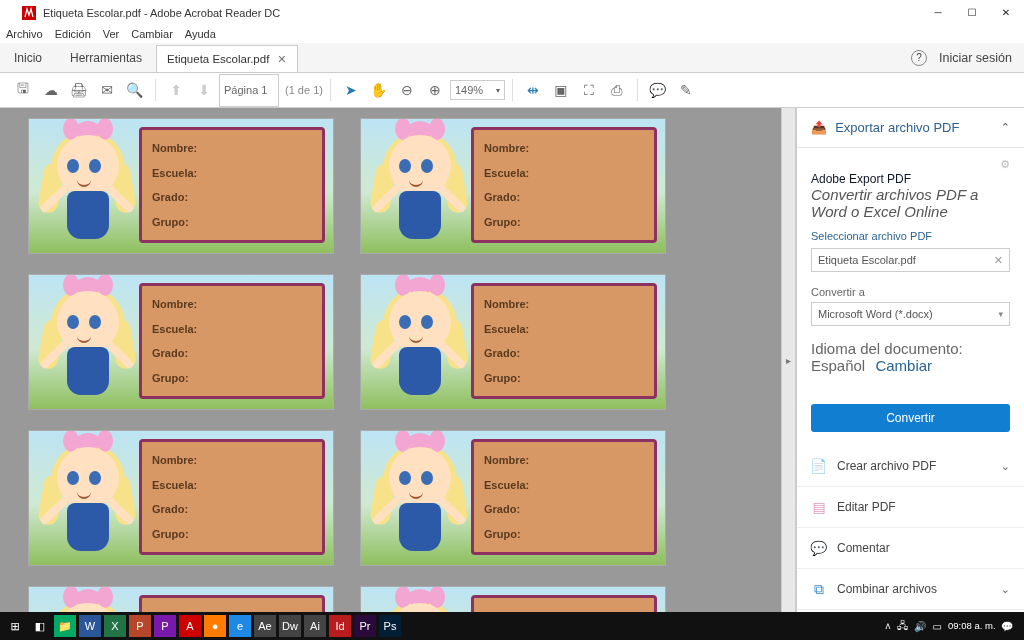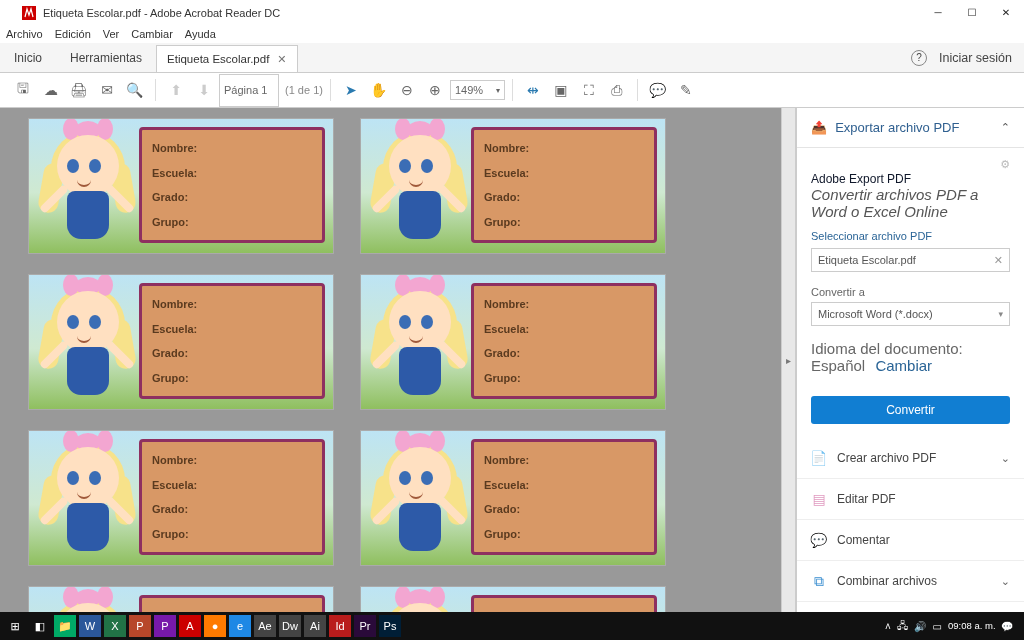--- a/index.html
+++ b/index.html
@@ -62,21 +62,21 @@
 .panel-body .strong{font-weight:normal;font-size:12px;color:#0f172a;margin-top:14px;}
 .cloud-ic{position:absolute;right:14px;color:#bbb;}
 .sel-label{font-size:11px;color:#2a6496;margin-top:10px;}
 .file-box{margin-top:6px;border:1px solid #ccc;height:24px;display:flex;align-items:center;padding:0 6px;font-size:11px;color:#555;}
 .file-box .clr{margin-left:auto;color:#999;cursor:pointer;}
 .conv-label{font-size:11px;color:#666;margin-top:14px;}
 .drop{margin-top:4px;border:1px solid #ccc;height:24px;display:flex;align-items:center;padding:0 6px;font-size:11px;color:#555;}
 .drop::after{content:"▾";margin-left:auto;font-size:9px;color:#888;}
 .idioma{font-size:15px;color:#666;margin-top:14px;}
 .idioma a{color:#2a6496;margin-left:6px;text-decoration:none;}
-.convert-btn{margin-top:22px;height:28px;background:#117ed2;color:#fff;border-radius:3px;display:flex;align-items:center;justify-content:center;font-size:12px;cursor:pointer;}
+.convert-btn{margin-top:30px;height:28px;background:#117ed2;color:#fff;border-radius:3px;display:flex;align-items:center;justify-content:center;font-size:12px;cursor:pointer;}
 .tool-item{padding:12px 14px;border-bottom:1px solid #eee;display:flex;align-items:center;gap:10px;font-size:12px;color:#444;cursor:pointer;}
 .tool-item .chev{margin-left:auto;font-size:11px;color:#666;}
 .tool-ic{width:16px;height:16px;display:flex;align-items:center;justify-content:center;font-size:14px;}
 .cloud-box{padding:12px;font-size:10px;text-align:center;color:#555;}
 .cloud-box .bold{font-weight:bold;}
 .cloud-box a{color:#2a6496;display:block;margin-top:4px;}
 .taskbar{height:28px;background:#111;display:flex;align-items:center;color:#fff;font-size:10px;padding:0 4px;gap:3px;}
 .tbico{width:22px;height:22px;display:flex;align-items:center;justify-content:center;font-size:11px;}
 .tb-right{margin-left:auto;display:flex;align-items:center;gap:6px;padding-right:6px;}
 .clock{font-size:9.5px;line-height:1;}

